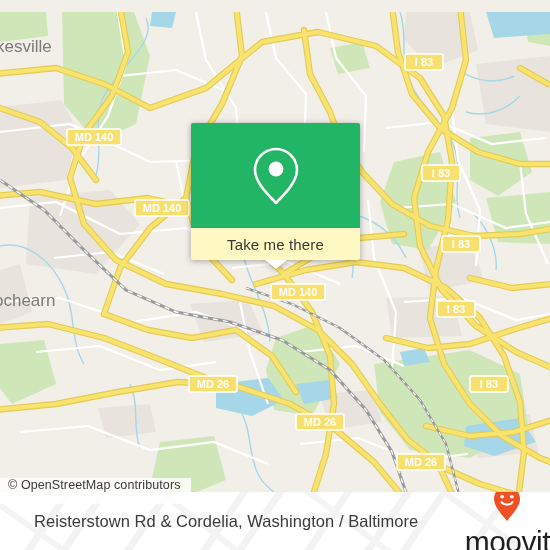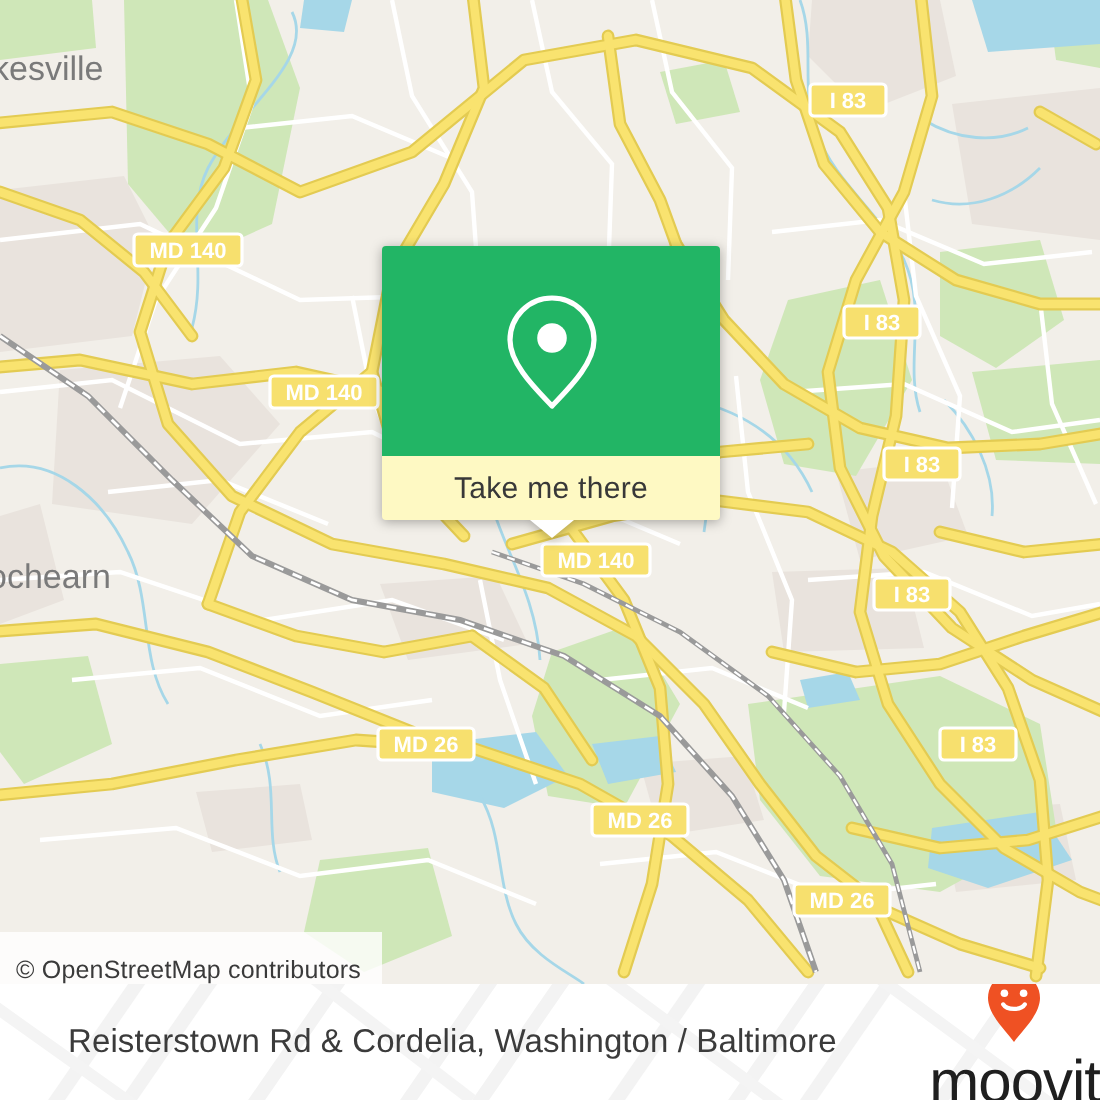--- a/index.html
+++ b/index.html
@@ -14,36 +14,36 @@
     position: relative;
     width: 550px;
     height: 550px;
     overflow: hidden;
     background: #f2efe9;
   }
 
   
   #map {
     position: absolute;
-    left: 0; top: 0;
+    left: 0; top: 12px;
     width: 550px;
     height: 492px;
     overflow: hidden;
     background: #f2efe9;
   }
   #map svg { display: block; }
 
   
   .attribution {
     position: absolute;
     left: 0;
     top: 466px;
     height: 26px;
     display: flex;
-    align-items: flex-end;
+    align-items: flex-start;
     padding: 0 10px 0 8px;
     background: rgba(255,255,255,0.80);
     font-size: 12.5px;
     color: #3a3a3a;
     letter-spacing: 0.1px;
     white-space: nowrap;
     z-index: 40;
   }
 
   

